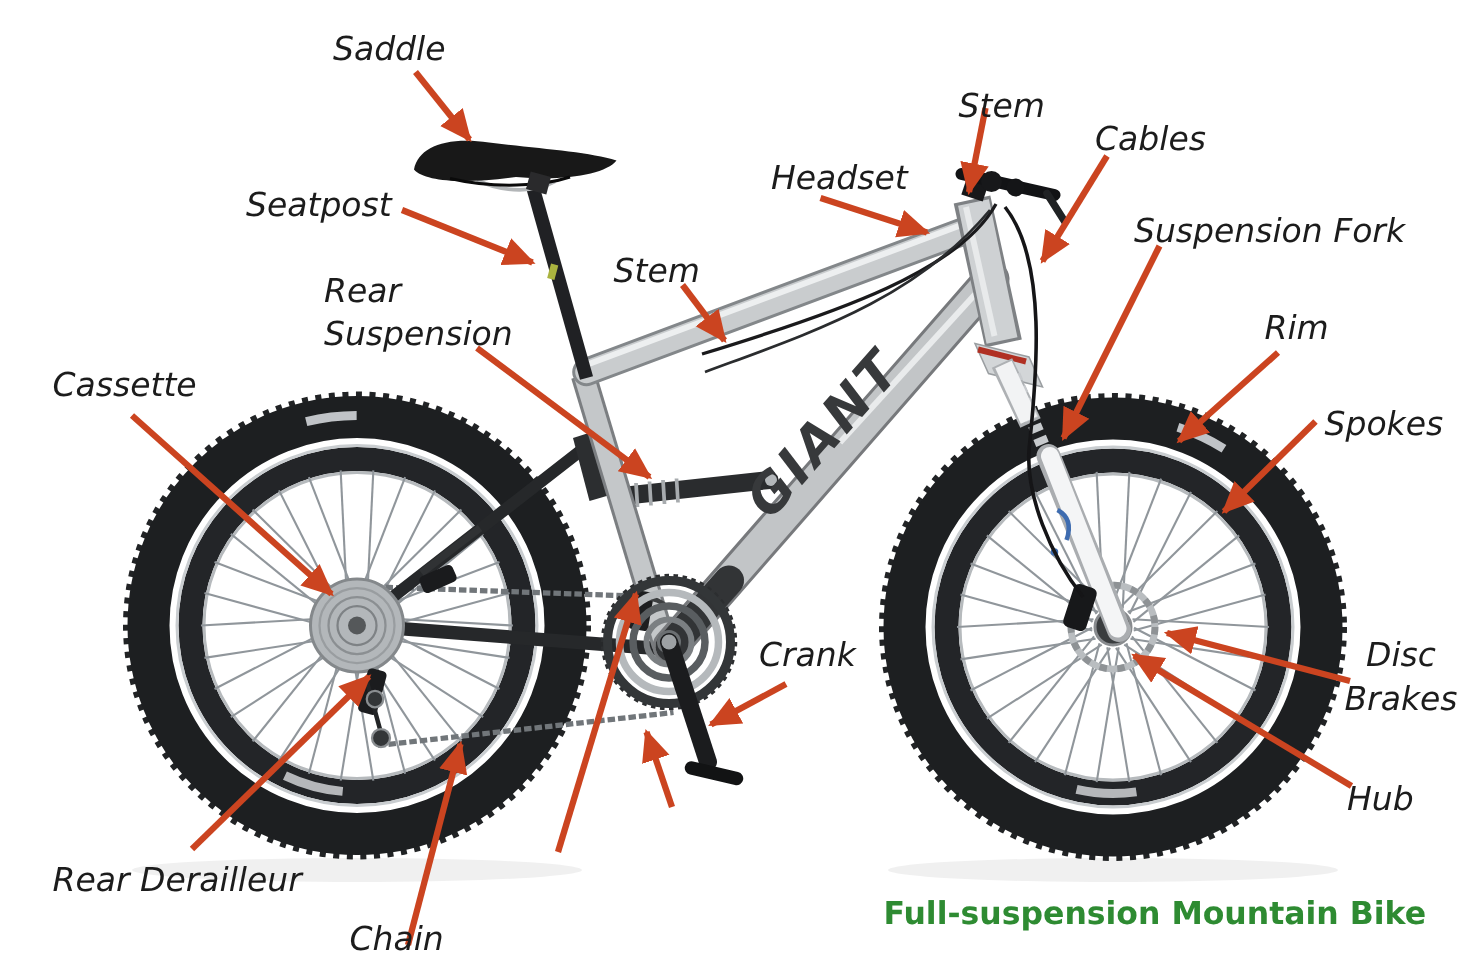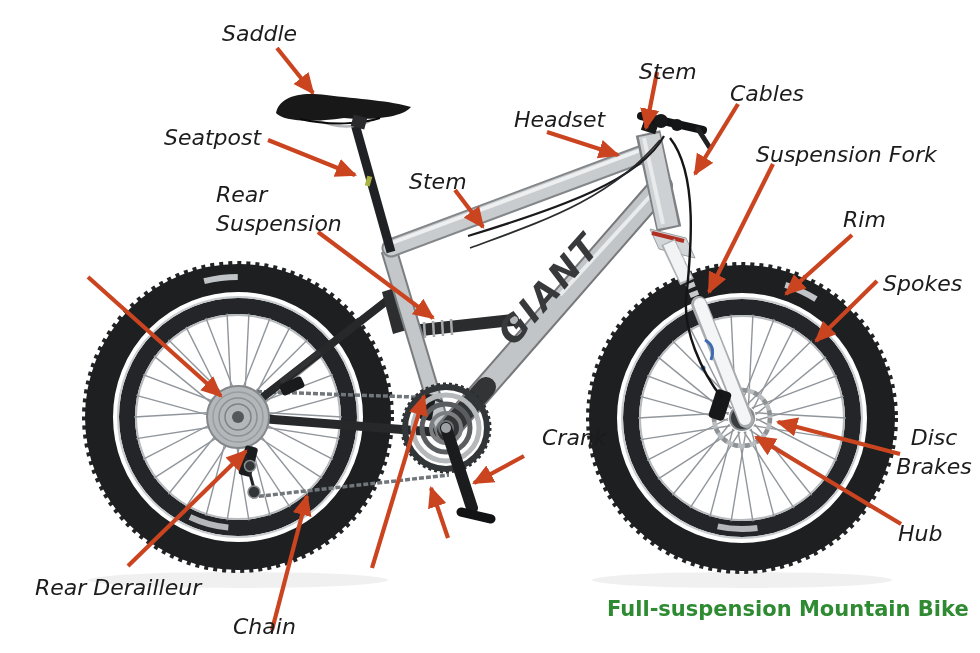--- a/index.html
+++ b/index.html
@@ -20,22 +20,22 @@
   .pos-suspension-fork{left:756px;top:141px;}
   .pos-rim{left:843px;top:206px;text-align:center;}
   .pos-spokes{left:883px;top:270px;}
   .pos-disc-brakes{left:886px;top:424px;width:96px;}
   .pos-hub{left:898px;top:520px;}
   .pos-cassette{left:35px;top:244px;}
   .pos-rear-derailleur{left:35px;top:574px;}
   .pos-chain{left:233px;top:613px;}
   .pos-front-derailleur{left:341px;top:571px;}
   .pos-crankset{left:437px;top:537px;}
-  .pos-crank{left:506px;top:424px;margin-left:36px;}
-  .pos-title{left:607px;top:597px;}
+  .pos-crank{left:506px;top:424px;}
+  .pos-title{left:589px;top:597px;}
   .ar{stroke:#cb4420;stroke-width:4.2;}
   .spokes{stroke:#90969b;stroke-width:1.4;}
 </style>
 </head>
 <body>
 
 <div class="stage">
 
   <svg width="980" height="653" viewBox="0 0 980 653">
     <defs>
@@ -268,18 +268,19 @@
   <div class="label pos-frame">Stem</div>
   <div class="label pos-headset">Headset</div>
   <div class="label pos-stem">Stem</div>
   <div class="label pos-cables">Cables</div>
   <div class="label pos-suspension-fork">Suspension Fork</div>
   <div class="label pos-rim">Rim</div>
   <div class="label pos-spokes">Spokes</div>
   <div class="label center pos-disc-brakes">Disc
 Brakes</div>
   <div class="label pos-hub">Hub</div>
+  <div class="label pos-cassette">Cassette</div>
   <div class="label pos-rear-derailleur">Rear Derailleur</div>
   <div class="label pos-chain">Chain</div>
   <div class="label pos-crank">Crank</div>
 
   <div class="title pos-title">Full-suspension Mountain Bike</div>
 </div>
 
 </body></html>

